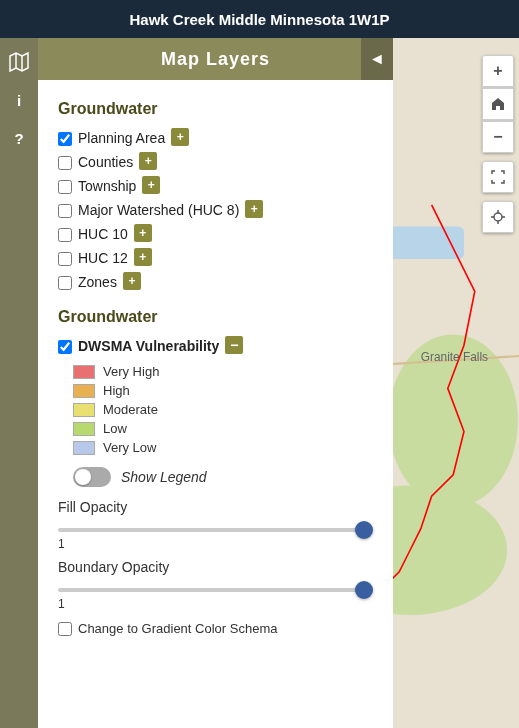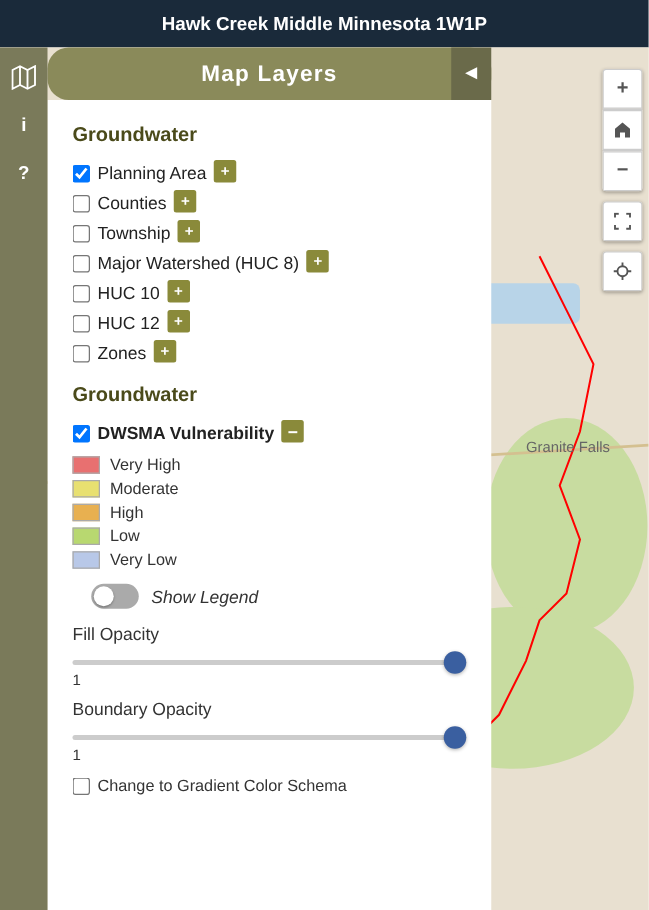--- a/index.html
+++ b/index.html
@@ -146,21 +146,20 @@
       background: #8a8a5a;
       position: absolute;
       left: 38px;
       top: 38px;
       width: 355px;
       height: 42px;
       display: flex;
       align-items: center;
       justify-content: center;
       z-index: 6;
-      border-radius: 17px;
     }
 
     #panel-title {
       color: white;
       font-size: 18px;
       font-weight: bold;
       letter-spacing: 1px;
     }
 
     #panel-collapse-btn {
@@ -253,20 +252,21 @@
       gap: 6px;
       margin-bottom: 10px;
     }
 
     
     .legend-item {
       display: flex;
       align-items: center;
       gap: 8px;
       margin-bottom: 4px;
+      margin-left: 15px;
     }
 
     .legend-color {
       width: 22px;
       height: 14px;
       border: 1px solid #aaa;
       flex-shrink: 0;
     }
 
     .legend-label {
@@ -525,26 +525,26 @@
       <span class="layer-label" style="font-weight:bold;">DWSMA Vulnerability</span>
       <div class="minus-btn">−</div>
     </div>
 
     <div>
       <div class="legend-item">
         <div class="legend-color" style="background:#e87070;"></div>
         <span class="legend-label">Very High</span>
       </div>
       <div class="legend-item">
+        <div class="legend-color" style="background:#e8b050;"></div>
+        <span class="legend-label">High</span>
+      </div>
+      <div class="legend-item">
         <div class="legend-color" style="background:#e8e070;"></div>
         <span class="legend-label">Moderate</span>
-      </div>
-      <div class="legend-item">
-        <div class="legend-color" style="background:#e8b050;"></div>
-        <span class="legend-label">High</span>
       </div>
       <div class="legend-item">
         <div class="legend-color" style="background:#b8d870;"></div>
         <span class="legend-label">Low</span>
       </div>
       <div class="legend-item">
         <div class="legend-color" style="background:#b8c8e8;"></div>
         <span class="legend-label">Very Low</span>
       </div>
     </div>

